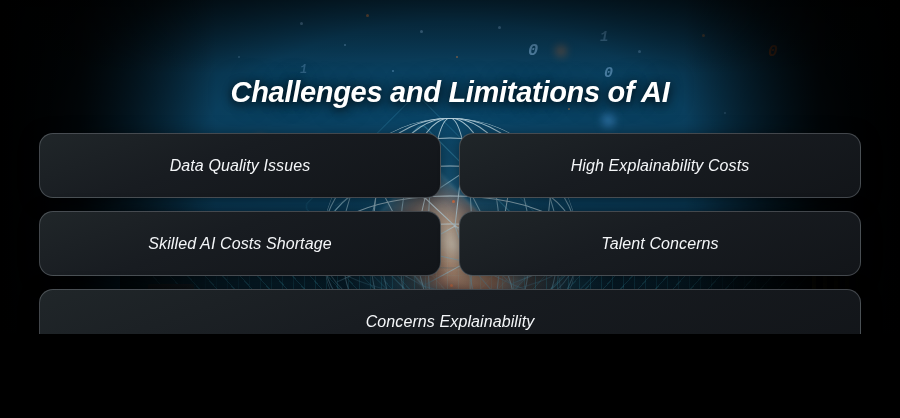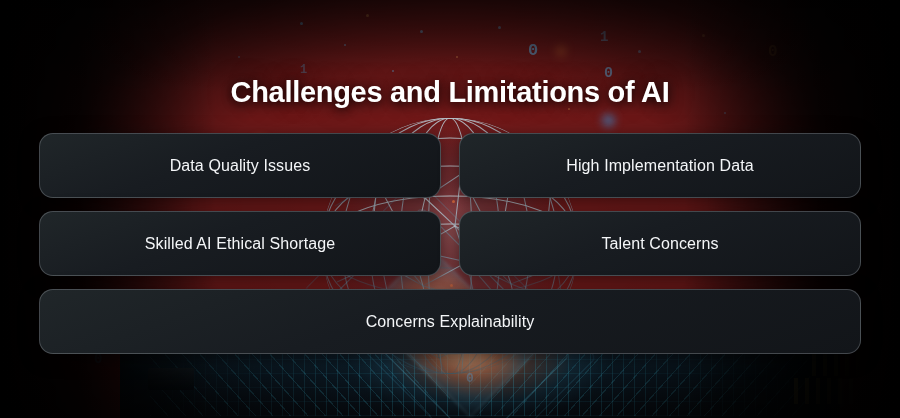--- a/index.html
+++ b/index.html
@@ -7,23 +7,24 @@
 
   html, body {
     width:900px; height:418px;
     background:#000;
     font-family:"Liberation Sans", sans-serif;
     overflow:hidden;
   }
 
   #slide {
     position:relative;
-    width:900px; height:418px;
-    background:#7f1d1d;
+    width:900px; height:334px;
+    background:#0c4a6e;
     overflow:hidden;
+    font-style:italic;
   }
 
   
   .bg-layer { position:absolute; inset:0; pointer-events:none; }
 
   
   .circuit-board {
     position:absolute;
     left:120px; right:60px;
     bottom:0;
@@ -342,25 +343,25 @@
 
     <h1 class="slide-title">Challenges and Limitations of AI</h1>
 
     <div class="grid">
 
       <div class="card half">
         <span class="card-label">Data Quality Issues</span>
       </div>
 
       <div class="card half">
-        <span class="card-label">High Implementation Data</span>
+        <span class="card-label">High Explainability Costs</span>
       </div>
 
       <div class="card half">
-        <span class="card-label">Skilled AI Ethical Shortage</span>
+        <span class="card-label">Skilled AI Costs Shortage</span>
       </div>
 
       <div class="card half">
         <span class="card-label">Talent Concerns</span>
       </div>
 
       <div class="card full">
         <span class="card-label">Concerns Explainability</span>
       </div>
 

